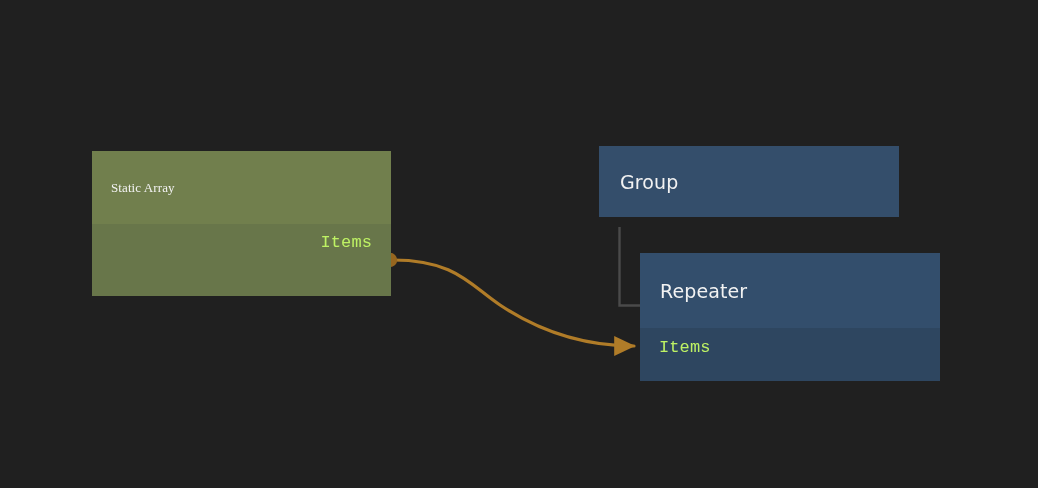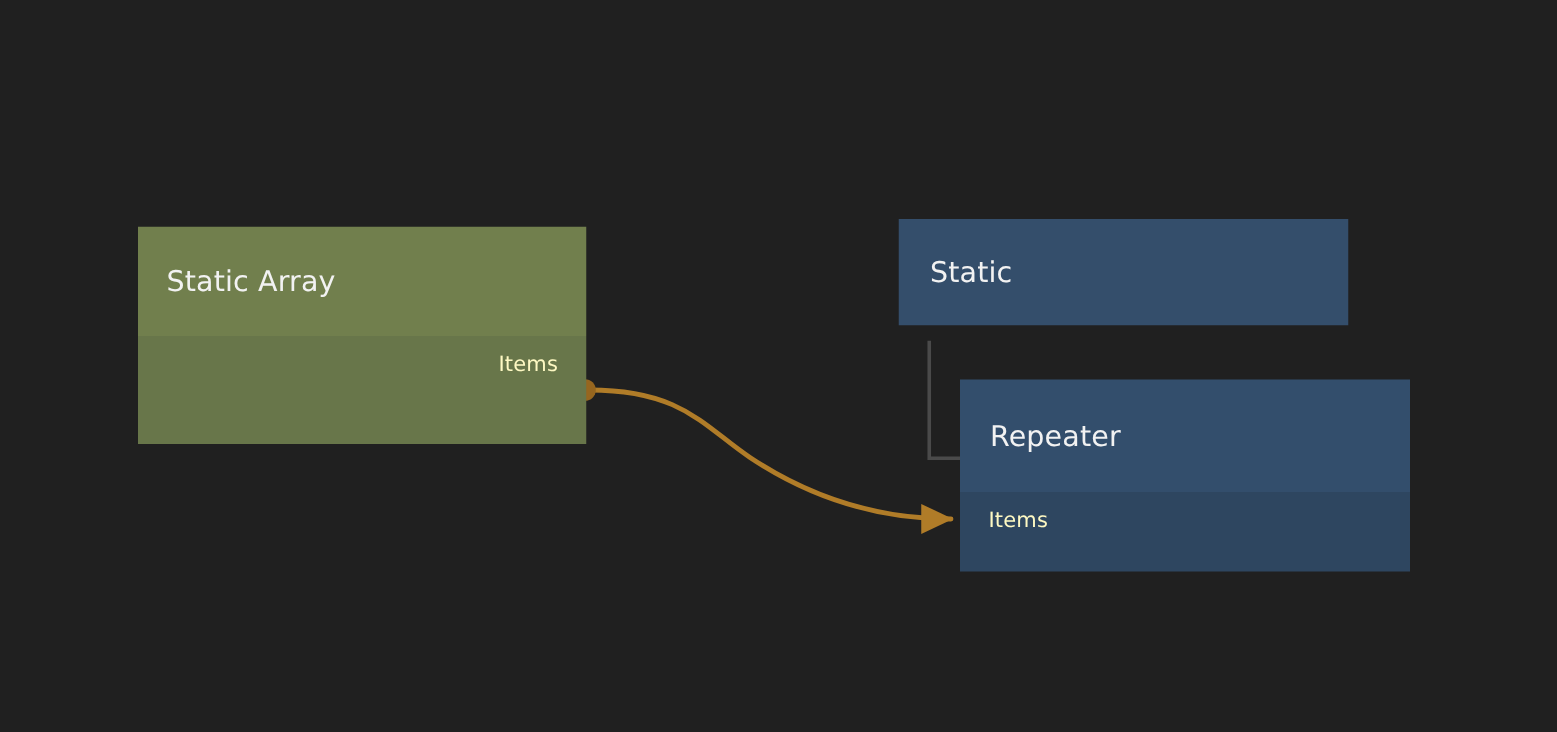--- a/index.html
+++ b/index.html
@@ -41,39 +41,41 @@
     box-sizing: border-box;
     position: relative;
   }
   .port-row {
     position: absolute;
     display: flex;
     align-items: center;
     white-space: nowrap;
   }
   .port-label {
-    color: #fef9c3;
-    font-size: 14px;
+    color: #bef264;
+    font-size: 17px;
     letter-spacing: 0.1px;
+    font-family: Liberation Mono, monospace;
   }
 
   
   #node-static-array {
     left: 92px;
     top: 151px;
     width: 299px;
     height: 145px;
   }
   #node-static-array .node-header {
     height: 73px;
     background: #717f4d;
     padding-left: 19px;
   }
   #node-static-array .node-title {
-    font-size: 19px;
+    font-size: 13px;
+    font-family: Liberation Serif, serif;
   }
   #node-static-array .node-body {
     height: 72px;
     background: #68764a;
   }
   #node-static-array .port-row {
     right: 19px;
     top: 0px;
     height: 37px;
     justify-content: flex-end;
@@ -167,21 +169,21 @@
     </div>
     <div class="node-body">
       <div class="port-row">
         <span class="port-label">Items</span>
       </div>
     </div>
   </div>
 
   <div class="node" id="node-group">
     <div class="node-header">
-      <span class="node-title">Static</span>
+      <span class="node-title">Group</span>
     </div>
   </div>
 
   <div class="node" id="node-repeater">
     <div class="node-header">
       <span class="node-title">Repeater</span>
     </div>
     <div class="node-body">
       <div class="port-row">
         <span class="port-label">Items</span>

